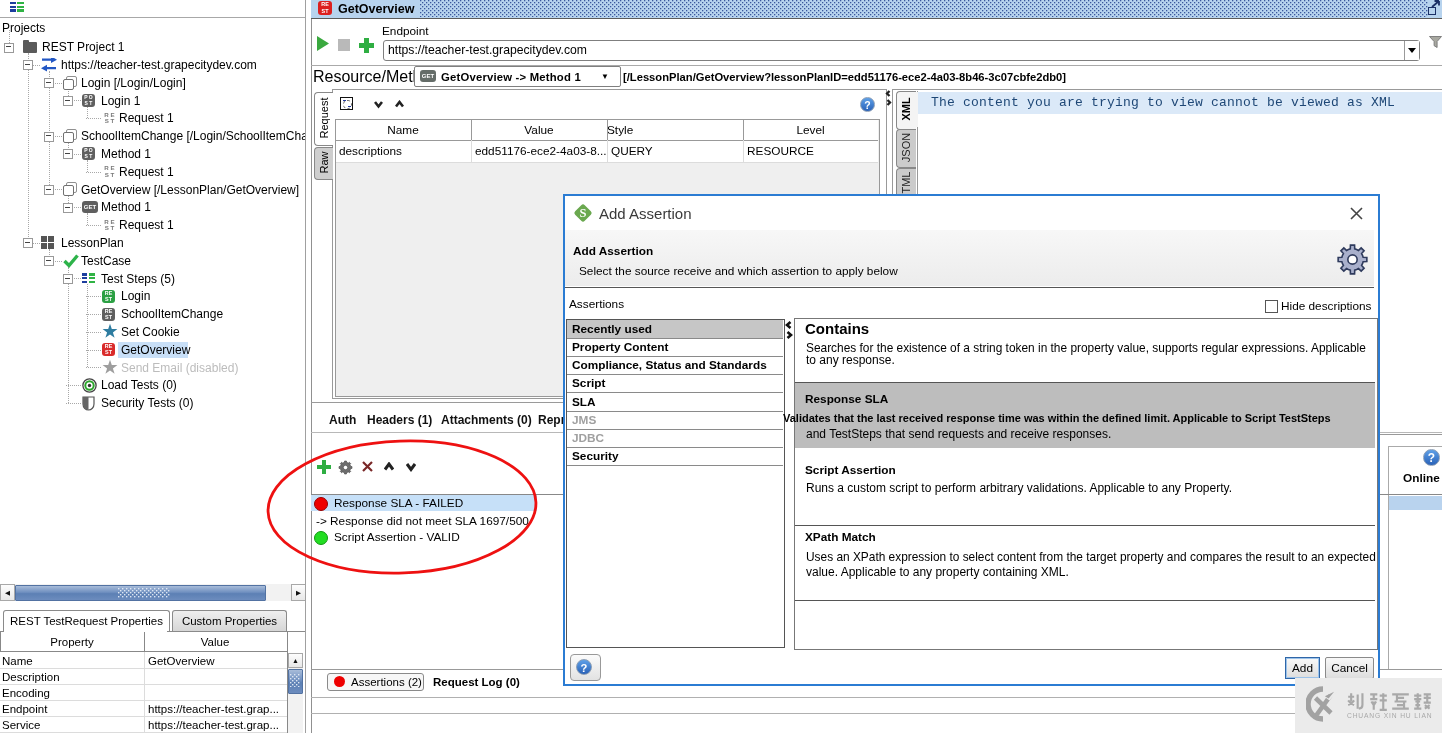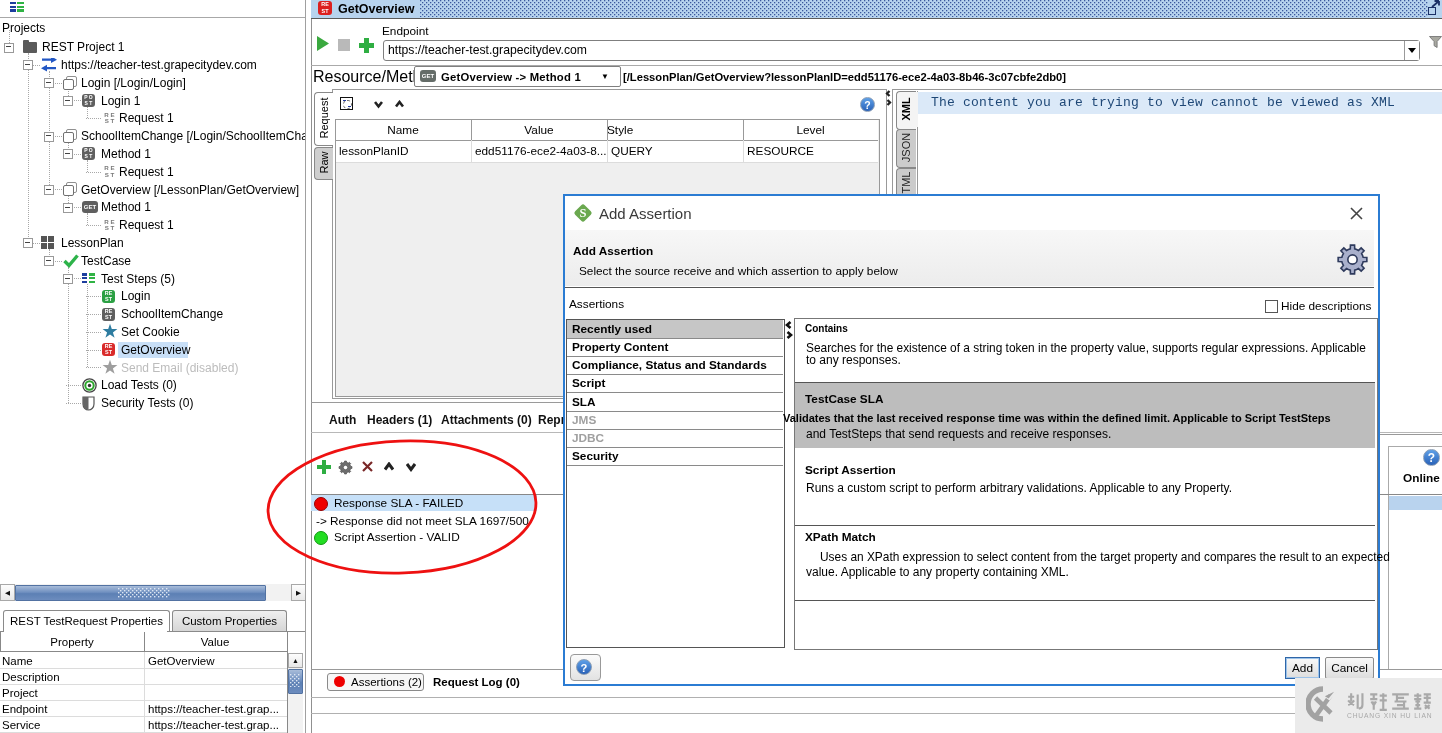--- a/index.html
+++ b/index.html
@@ -184,21 +184,21 @@
 <div style="position:absolute;left:0px;top:632px;width:286px;height:100px;border-top:1px solid #888;"></div>
 <div style="position:absolute;left:0px;top:632px;width:286px;height:19px;border:1px solid #888;border-top:none;background:#fff;"></div>
 <div style="position:absolute;left:0px;top:634.5px;height:14px;font-size:11.5px;font-weight:400;color:#000;line-height:14px;white-space:nowrap;width:144px;text-align:center;">Property</div>
 <div style="position:absolute;left:144px;top:634.5px;height:14px;font-size:11.5px;font-weight:400;color:#000;line-height:14px;white-space:nowrap;width:142px;text-align:center;">Value</div>
 <div style="position:absolute;left:144px;top:632px;width:1px;height:20px;background:#888;"></div>
 <div style="position:absolute;left:2px;top:653.5px;height:14px;font-size:11.5px;font-weight:400;color:#000;line-height:14px;white-space:nowrap;">Name</div>
 <div style="position:absolute;left:148px;top:653.5px;height:14px;font-size:11.5px;font-weight:400;color:#000;line-height:14px;white-space:nowrap;">GetOverview</div>
 <div style="position:absolute;left:0px;top:668px;width:287px;height:1px;background:#dcdcdc;"></div>
 <div style="position:absolute;left:2px;top:669.5px;height:14px;font-size:11.5px;font-weight:400;color:#000;line-height:14px;white-space:nowrap;">Description</div>
 <div style="position:absolute;left:0px;top:684px;width:287px;height:1px;background:#dcdcdc;"></div>
-<div style="position:absolute;left:2px;top:685.5px;height:14px;font-size:11.5px;font-weight:400;color:#000;line-height:14px;white-space:nowrap;">Project</div>
+<div style="position:absolute;left:2px;top:685.5px;height:14px;font-size:11.5px;font-weight:400;color:#000;line-height:14px;white-space:nowrap;">Encoding</div>
 <div style="position:absolute;left:0px;top:700px;width:287px;height:1px;background:#dcdcdc;"></div>
 <div style="position:absolute;left:2px;top:701.5px;height:14px;font-size:11.5px;font-weight:400;color:#000;line-height:14px;white-space:nowrap;">Endpoint</div>
 <div style="position:absolute;left:148px;top:701.5px;height:14px;font-size:11.5px;font-weight:400;color:#000;line-height:14px;white-space:nowrap;">https://teacher-test.grap...</div>
 <div style="position:absolute;left:0px;top:716px;width:287px;height:1px;background:#dcdcdc;"></div>
 <div style="position:absolute;left:2px;top:717.5px;height:14px;font-size:11.5px;font-weight:400;color:#000;line-height:14px;white-space:nowrap;">Service</div>
 <div style="position:absolute;left:148px;top:717.5px;height:14px;font-size:11.5px;font-weight:400;color:#000;line-height:14px;white-space:nowrap;">https://teacher-test.grap...</div>
 <div style="position:absolute;left:0px;top:732px;width:287px;height:1px;background:#dcdcdc;"></div>
 <div style="position:absolute;left:144px;top:652px;width:1px;height:81px;background:#dcdcdc;"></div>
 <div style="position:absolute;left:287px;top:632px;width:1px;height:101px;background:#888;"></div>
 <div style="position:absolute;left:288px;top:653px;width:15px;height:80px;background:#f2f2f2;"></div>
@@ -274,21 +274,21 @@
 <div style="position:absolute;left:336px;top:120px;width:542px;height:20px;background:#fff;"></div>
 <div style="position:absolute;left:336px;top:140px;width:542px;height:21.5px;background:#fff;"></div>
 <div style="position:absolute;left:335px;top:123px;height:14px;font-size:11.8px;font-weight:400;color:#000;line-height:14px;white-space:nowrap;width:136px;text-align:center;">Name</div>
 <div style="position:absolute;left:471px;top:123px;height:14px;font-size:11.8px;font-weight:400;color:#000;line-height:14px;white-space:nowrap;width:136px;text-align:center;">Value</div>
 <div style="position:absolute;left:471px;top:119px;width:1px;height:21px;background:#999;"></div>
 <div style="position:absolute;left:607px;top:123px;height:14px;font-size:11.8px;font-weight:400;color:#000;line-height:14px;white-space:nowrap;width:136px;text-align:left;">Style</div>
 <div style="position:absolute;left:607px;top:119px;width:1px;height:21px;background:#999;"></div>
 <div style="position:absolute;left:743px;top:123px;height:14px;font-size:11.8px;font-weight:400;color:#000;line-height:14px;white-space:nowrap;width:135px;text-align:center;">Level</div>
 <div style="position:absolute;left:743px;top:119px;width:1px;height:21px;background:#999;"></div>
 <div style="position:absolute;left:335px;top:140px;width:543px;height:1px;background:#999;"></div>
-<div style="position:absolute;left:339px;top:143.5px;height:14px;font-size:11.8px;font-weight:400;color:#000;line-height:14px;white-space:nowrap;">lessonPlanID</div>
+<div style="position:absolute;left:339px;top:143.5px;height:14px;font-size:11.8px;font-weight:400;color:#000;line-height:14px;white-space:nowrap;">descriptions</div>
 <div style="position:absolute;left:475px;top:143.5px;height:14px;font-size:11.8px;font-weight:400;color:#000;line-height:14px;white-space:nowrap;">edd51176-ece2-4a03-8...</div>
 <div style="position:absolute;left:471px;top:140px;width:1px;height:21.5px;background:#dcdcdc;"></div>
 <div style="position:absolute;left:611px;top:143.5px;height:14px;font-size:11.8px;font-weight:400;color:#000;line-height:14px;white-space:nowrap;">QUERY</div>
 <div style="position:absolute;left:607px;top:140px;width:1px;height:21.5px;background:#dcdcdc;"></div>
 <div style="position:absolute;left:747px;top:143.5px;height:14px;font-size:11.8px;font-weight:400;color:#000;line-height:14px;white-space:nowrap;">RESOURCE</div>
 <div style="position:absolute;left:743px;top:140px;width:1px;height:21.5px;background:#dcdcdc;"></div>
 <div style="position:absolute;left:336px;top:161.5px;width:542px;height:1px;background:#dcdcdc;"></div>
 <svg style="position:absolute;left:884.5px;top:90px" width="7" height="7" viewBox="0 0 7 7">
     <path d="M4.5 1 L2 3.5 L4.5 6" stroke="#222" stroke-width="2.3" fill="none"></path>
   </svg>
@@ -392,33 +392,33 @@
 <div style="position:absolute;left:567px;top:446.8999999999999px;width:216px;height:1px;z-index:11;background:#8a8a8a;"></div>
 <div style="position:absolute;left:572px;top:449.0999999999999px;height:14px;font-size:11.8px;font-weight:700;color:#000;line-height:14px;white-space:nowrap;z-index:11;">Security</div>
 <div style="position:absolute;left:567px;top:465.0999999999999px;width:216px;height:1px;z-index:11;background:#8a8a8a;"></div>
 <svg style="z-index:11;position:absolute;left:785px;top:320.5px" width="8" height="8" viewBox="0 0 8 8">
     <path d="M5.5 1 L2 4.0 L5.5 7" stroke="#111" stroke-width="2.6" fill="none"></path>
   </svg>
 <svg style="z-index:11;position:absolute;left:785px;top:330.5px" width="8" height="8" viewBox="0 0 8 8">
     <path d="M2.5 1 L6 4.0 L2.5 7" stroke="#111" stroke-width="2.6" fill="none"></path>
   </svg>
 <div style="position:absolute;left:794px;top:318px;width:582px;height:330px;z-index:11;border:1px solid #777;background:#fff;"></div>
-<div style="position:absolute;left:805px;top:322px;height:14px;font-size:10px;font-weight:700;color:#000;line-height:14px;white-space:nowrap;z-index:11;">Contains</div>
+<div style="position:absolute;left:805px;top:322px;height:14px;font-size:15px;font-weight:700;color:#000;line-height:14px;white-space:nowrap;z-index:11;">Contains</div>
 <div style="position:absolute;left:806px;top:340.5px;height:14px;font-size:11.9px;font-weight:400;color:#000;line-height:14px;white-space:nowrap;z-index:11;">Searches for the existence of a string token in the property value, supports regular expressions. Applicable</div>
-<div style="position:absolute;left:806px;top:353px;height:14px;font-size:12px;font-weight:400;color:#000;line-height:14px;white-space:nowrap;z-index:11;">to any responses.</div>
+<div style="position:absolute;left:806px;top:353px;height:14px;font-size:12px;font-weight:400;color:#000;line-height:14px;white-space:nowrap;z-index:11;">to any response.</div>
 <div style="position:absolute;left:795px;top:381.5px;width:580px;height:1.2px;z-index:11;background:#555;"></div>
 <div style="position:absolute;left:795px;top:382.7px;width:580px;height:65px;z-index:11;background:#bdbdbd;"></div>
-<div style="position:absolute;left:805px;top:392px;height:14px;font-size:11.8px;font-weight:700;color:#000;line-height:14px;white-space:nowrap;z-index:11;">TestCase SLA</div>
+<div style="position:absolute;left:805px;top:392px;height:14px;font-size:11.8px;font-weight:700;color:#000;line-height:14px;white-space:nowrap;z-index:11;">Response SLA</div>
 <div style="position:absolute;left:783px;top:410.5px;height:14px;font-size:11px;font-weight:700;color:#000;line-height:14px;white-space:nowrap;z-index:11;">Validates that the last received response time was within the defined limit. Applicable to Script TestSteps</div>
 <div style="position:absolute;left:806px;top:426.5px;height:14px;font-size:12px;font-weight:400;color:#000;line-height:14px;white-space:nowrap;z-index:11;">and TestSteps that send requests and receive responses.</div>
 <div style="position:absolute;left:805px;top:462.5px;height:14px;font-size:11.8px;font-weight:700;color:#000;line-height:14px;white-space:nowrap;z-index:11;">Script Assertion</div>
 <div style="position:absolute;left:806px;top:481px;height:14px;font-size:12px;font-weight:400;color:#000;line-height:14px;white-space:nowrap;z-index:11;">Runs a custom script to perform arbitrary validations. Applicable to any Property.</div>
 <div style="position:absolute;left:795px;top:525px;width:580px;height:1.2px;z-index:11;background:#555;"></div>
 <div style="position:absolute;left:805px;top:529.5px;height:14px;font-size:11.8px;font-weight:700;color:#000;line-height:14px;white-space:nowrap;z-index:11;">XPath Match</div>
-<div style="position:absolute;left:806px;top:549.5px;height:14px;font-size:11.9px;font-weight:400;color:#000;line-height:14px;white-space:nowrap;z-index:11;margin-left:14px;">Uses an XPath expression to select content from the target property and compares the result to an expected</div>
+<div style="position:absolute;left:806px;top:549.5px;height:14px;font-size:11.9px;font-weight:400;color:#000;line-height:14px;white-space:nowrap;z-index:11;">Uses an XPath expression to select content from the target property and compares the result to an expected</div>
 <div style="position:absolute;left:806px;top:564.5px;height:14px;font-size:12px;font-weight:400;color:#000;line-height:14px;white-space:nowrap;z-index:11;">value. Applicable to any property containing XML.</div>
 <div style="position:absolute;left:795px;top:599.5px;width:580px;height:1.2px;z-index:11;background:#555;"></div>
 <div style="position:absolute;left:570px;top:654px;width:29px;height:25px;z-index:11;border:1px solid #999;border-radius:4px;background:linear-gradient(#fbfbfb,#e2e2e2);"></div>
 <div style="z-index:12;position:absolute;left:576px;top:659px;width:16px;height:16px;background:linear-gradient(#5ea0e8,#2a62b8);border:1.2px solid #8a9db5;border-radius:50%;color:#fff;font-weight:bold;font-size:11.2px;text-align:center;line-height:16px;box-sizing:border-box;">?</div>
 <div style="position:absolute;left:1285px;top:657px;width:33px;height:20px;z-index:11;border:1px solid #2f66a8;box-shadow:inset 0 0 0 1px #9cc3ea;background:linear-gradient(#f8f8f8,#ececec 48%,#dddddd);text-align:center;font-size:11.8px;line-height:20px;">Add</div>
 <div style="position:absolute;left:1325px;top:657px;width:47px;height:20px;z-index:11;border:1px solid #8a8a8a;background:linear-gradient(#f8f8f8,#ececec 48%,#dddddd);text-align:center;font-size:11.8px;line-height:20px;border-radius:2px;">Cancel</div>
 <div style="position:absolute;left:1295px;top:678px;width:147px;height:55px;background:#ebebeb;z-index:20;"></div>
 <svg style="position:absolute;left:1306px;top:686px;z-index:21" width="34" height="36" viewBox="0 0 34 36">
     <path d="M17 3 A14 14 0 1 0 17 33" fill="none" stroke="#a2a2a2" stroke-width="5.5"></path>
     <path d="M9.5 12 L25 27 M24.5 9.5 L10.5 29" stroke="#a2a2a2" stroke-width="4.6"></path>

